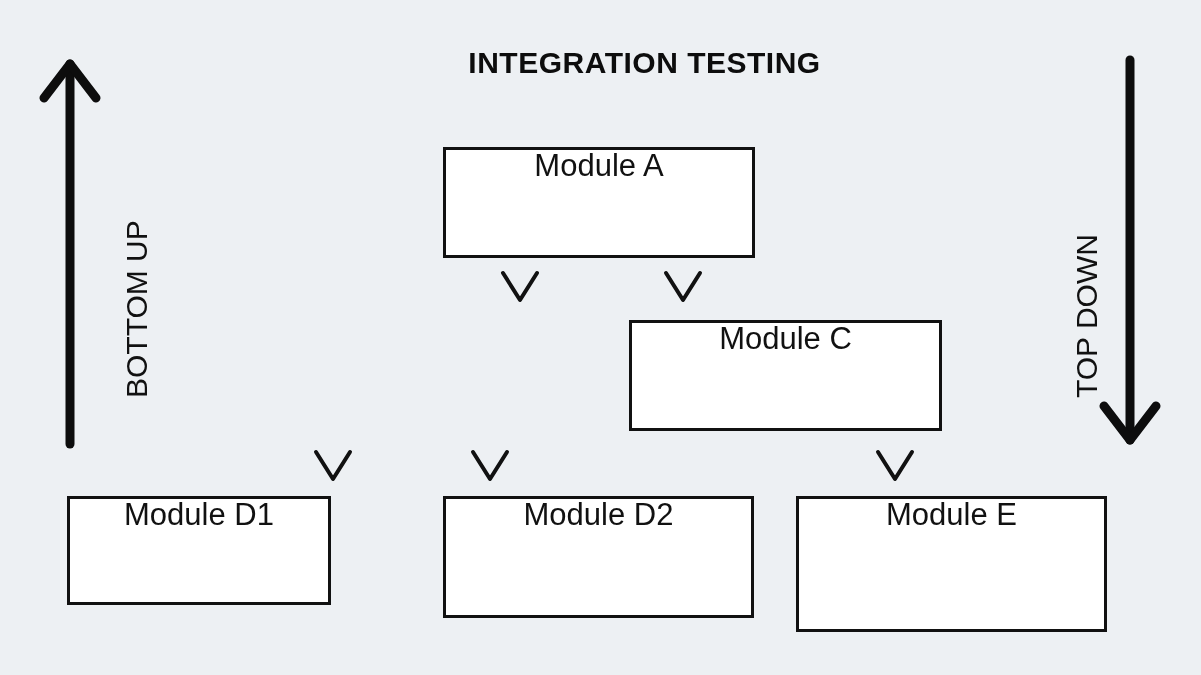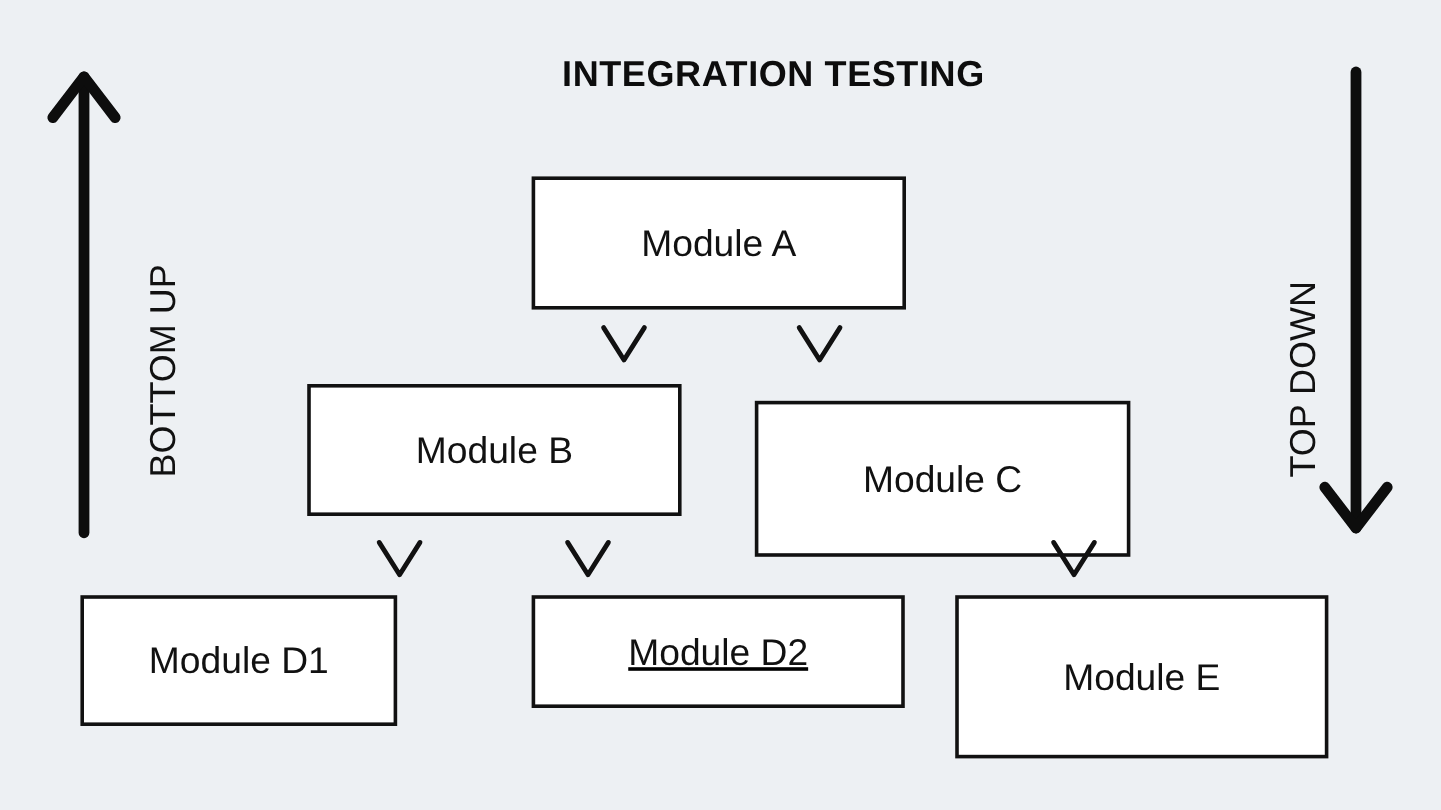--- a/index.html
+++ b/index.html
@@ -31,37 +31,37 @@
     padding-left: 44px;
   }
 
   
   .module-box {
     position: absolute;
     background: #ffffff;
     border: 3px solid #111111;
     box-sizing: border-box;
     display: flex;
-    align-items: center;
+    align-items: flex-start;
     justify-content: center;
   }
   .module-label {
     font-size: 31px;
     font-weight: 400;
     color: #111111;
     line-height: 1;
     white-space: nowrap;
     font-family: "Liberation Sans", sans-serif;
   }
 
   #box-module-a  { left: 443px; top: 147px; width: 312px; height: 111px; }
   #box-module-b  { left: 256px; top: 320px; width: 312px; height: 110px; }
-  #box-module-c  { left: 629px; top: 320px; width: 313px; height: 130px; margin-top: 14px; }
+  #box-module-c  { left: 629px; top: 320px; width: 313px; height: 111px; }
   #box-module-d1 { left: 67px;  top: 496px; width: 264px; height: 109px; }
-  #box-module-d2 { left: 443px; top: 496px; width: 311px; height: 94px; text-decoration: underline; }
+  #box-module-d2 { left: 443px; top: 496px; width: 311px; height: 122px; }
   #box-module-e  { left: 796px; top: 496px; width: 311px; height: 136px; }
 
   
   .chevron {
     position: absolute;
     width: 40px;
     height: 34px;
   }
   .chevron svg { display: block; width: 100%; height: 100%; }
 
@@ -130,23 +130,20 @@
     <svg viewBox="0 0 40 34" xmlns="http://www.w3.org/2000/svg">
       <polyline points="3,3 20,30 37,3" fill="none" stroke="#111111" stroke-width="4" stroke-linecap="round" stroke-linejoin="round"></polyline>
     </svg>
   </div>
   <div class="chevron" id="chevron-a-c">
     <svg viewBox="0 0 40 34" xmlns="http://www.w3.org/2000/svg">
       <polyline points="3,3 20,30 37,3" fill="none" stroke="#111111" stroke-width="4" stroke-linecap="round" stroke-linejoin="round"></polyline>
     </svg>
   </div>
 
-  <div class="module-box" id="box-module-b">
-    <span class="module-label">Module B</span>
-  </div>
   <div class="module-box" id="box-module-c">
     <span class="module-label">Module C</span>
   </div>
 
   <div class="chevron" id="chevron-b-d1">
     <svg viewBox="0 0 40 34" xmlns="http://www.w3.org/2000/svg">
       <polyline points="3,3 20,30 37,3" fill="none" stroke="#111111" stroke-width="4" stroke-linecap="round" stroke-linejoin="round"></polyline>
     </svg>
   </div>
   <div class="chevron" id="chevron-b-d2">

